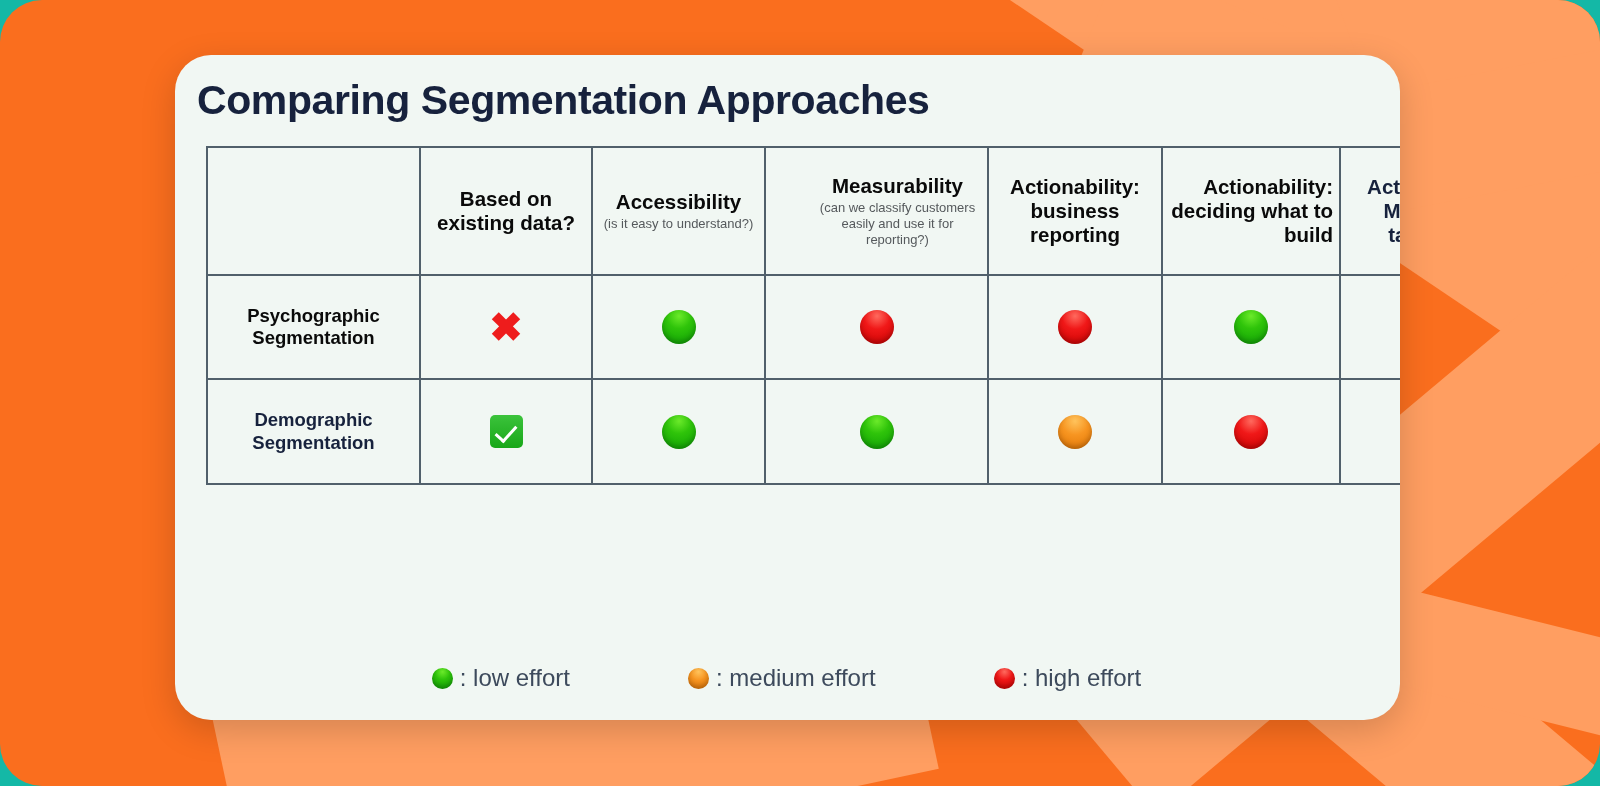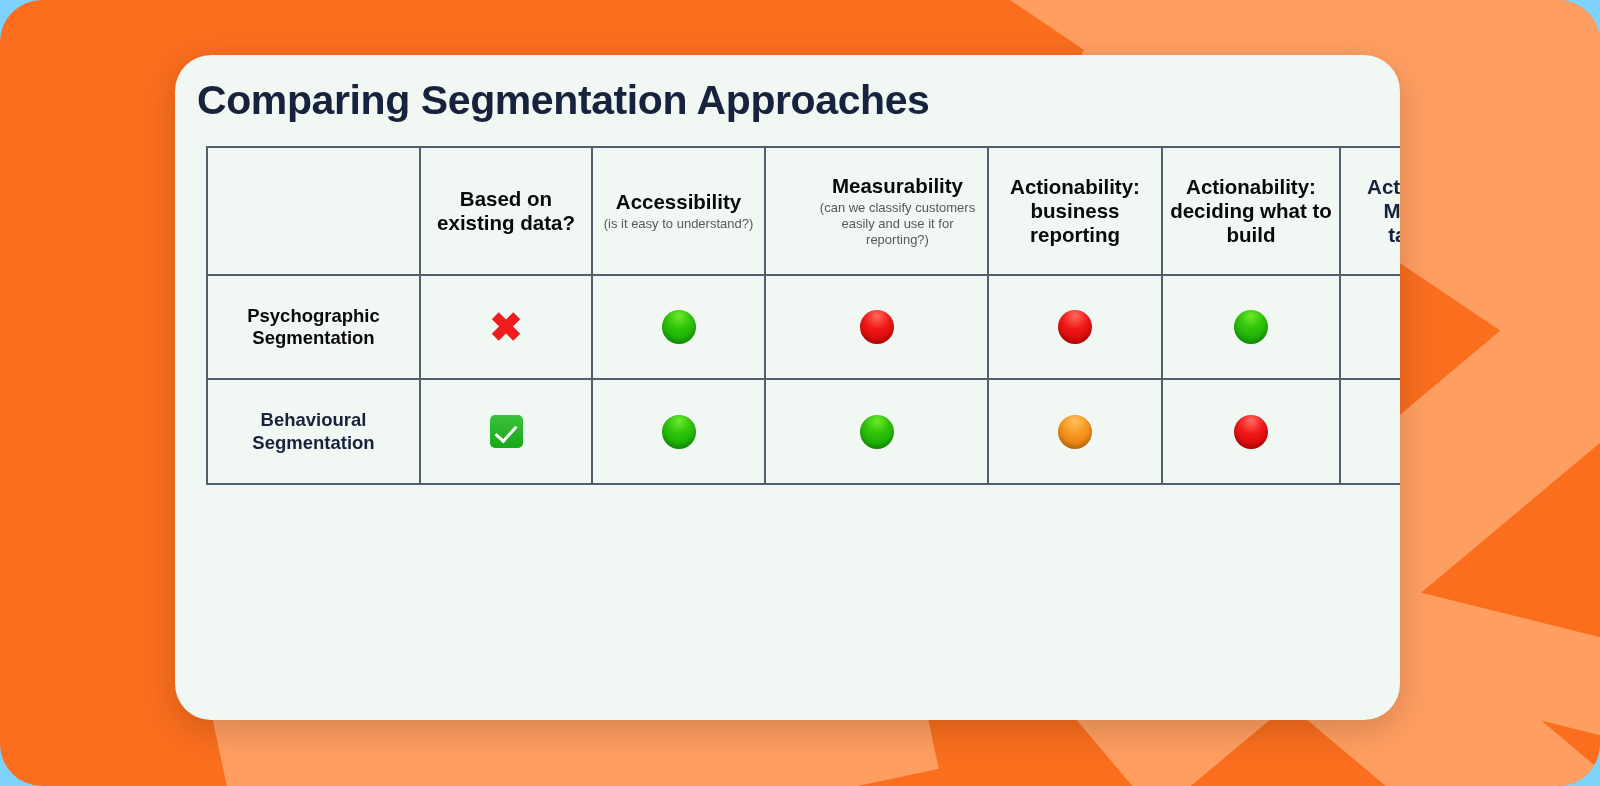--- a/index.html
+++ b/index.html
@@ -1,18 +1,18 @@
 <!DOCTYPE html>
 <html><head>
 <meta charset="utf-8">
 <style>
   html,body{margin:0;padding:0;background:#000;}
   body{width:1600px;height:786px;overflow:hidden;font-family:"Liberation Sans",sans-serif;}
 
-  .frame{position:relative;width:1600px;height:786px;background:#7dd3fc;overflow:hidden;}
+  .frame{position:relative;width:1600px;height:786px;background:#14b8a6;overflow:hidden;}
 
   
   .bg{position:absolute;inset:0;border-radius:42px;background:#FA6E1E;overflow:hidden;}
 
   
   .rib{position:absolute;background:#FF9E61;}
   .rib1{left:1000px;top:-260px;width:980px;height:210px;transform:rotate(34deg);transform-origin:0 0;}
   .rib2{left:930px;top:180px;width:1000px;height:120px;transform:rotate(-11deg);transform-origin:0 0;}
   .rib3{left:1040px;top:300px;width:900px;height:150px;transform:rotate(40deg);transform-origin:0 0;}
   .rib4{left:1060px;top:700px;width:900px;height:150px;transform:rotate(-40deg);transform-origin:0 0;}
@@ -26,21 +26,21 @@
         border-radius:36px;box-shadow:0 10px 34px rgba(0,0,0,.17);overflow:hidden;}
 
   .title{position:absolute;left:22px;top:22px;font-size:41px;font-weight:bold;color:#17223D;
          letter-spacing:-.4px;}
 
   
   table{position:absolute;left:31px;top:91px;width:1177px;border-collapse:collapse;table-layout:fixed;}
   td,th{border:2px solid #51606B;padding:0;background:#F1F7F3;}
   .c0{width:199px;}
   .c1{width:158px;} .c2{width:159px;} .c3{width:167px;padding-left:48px;}
-  .c4{width:160px;} .c5{width:164px;} .c6{width:170px;}
+  .c4{width:160px;} .c5{width:164px;text-align:right;} .c6{width:170px;}
 
   thead th{height:122px;vertical-align:middle;text-align:center;padding:2px 6px;}
   .hmain{font-size:20.5px;font-weight:bold;color:#0A0A0A;line-height:1.17;}
   .hmain.navy{color:#17223D;}
   .hsub{font-size:13px;font-weight:normal;color:#55595C;line-height:1.25;margin-top:2px;}
 
   .rowlabel{text-align:center;font-size:18.5px;font-weight:bold;line-height:1.2;color:#17223D;padding:4px 19px;}
   .rowlabel.black{color:#0A0A0A;}
 
   tbody tr{height:0;}
@@ -125,28 +125,42 @@
           <td class="rowlabel black">Psychographic Segmentation</td>
           <td class="cell"><span class="xmark">✖</span></td>
           <td class="cell"><span class="dot green"></span></td>
           <td class="cell"><span class="dot red"></span></td>
           <td class="cell"><span class="dot red"></span></td>
           <td class="cell"><span class="dot green"></span></td>
           <td class="cell"><span class="dot red"></span></td>
         </tr>
 
         <tr class="r2">
-          <td class="rowlabel">Behavioural Segmentation</td>
+          <td class="rowlabel">Demographic Segmentation</td>
           <td class="cell"><span class="checkbox"></span></td>
           <td class="cell"><span class="dot green"></span></td>
           <td class="cell"><span class="dot green"></span></td>
           <td class="cell"><span class="dot orange"></span></td>
           <td class="cell"><span class="dot red"></span></td>
           <td class="cell"><span class="dot green"></span></td>
         </tr>
 
 
 
       </tbody>
     </table>
 
+    <div class="legend">
+      <div class="leg">
+        <span class="dot green"></span>
+        <span class="lbl">: low effort</span>
+      </div>
+      <div class="leg">
+        <span class="dot orange"></span>
+        <span class="lbl">: medium effort</span>
+      </div>
+      <div class="leg">
+        <span class="dot red"></span>
+        <span class="lbl">: high effort</span>
+      </div>
+    </div>
   </div>
 </div>
 
 </body></html>

